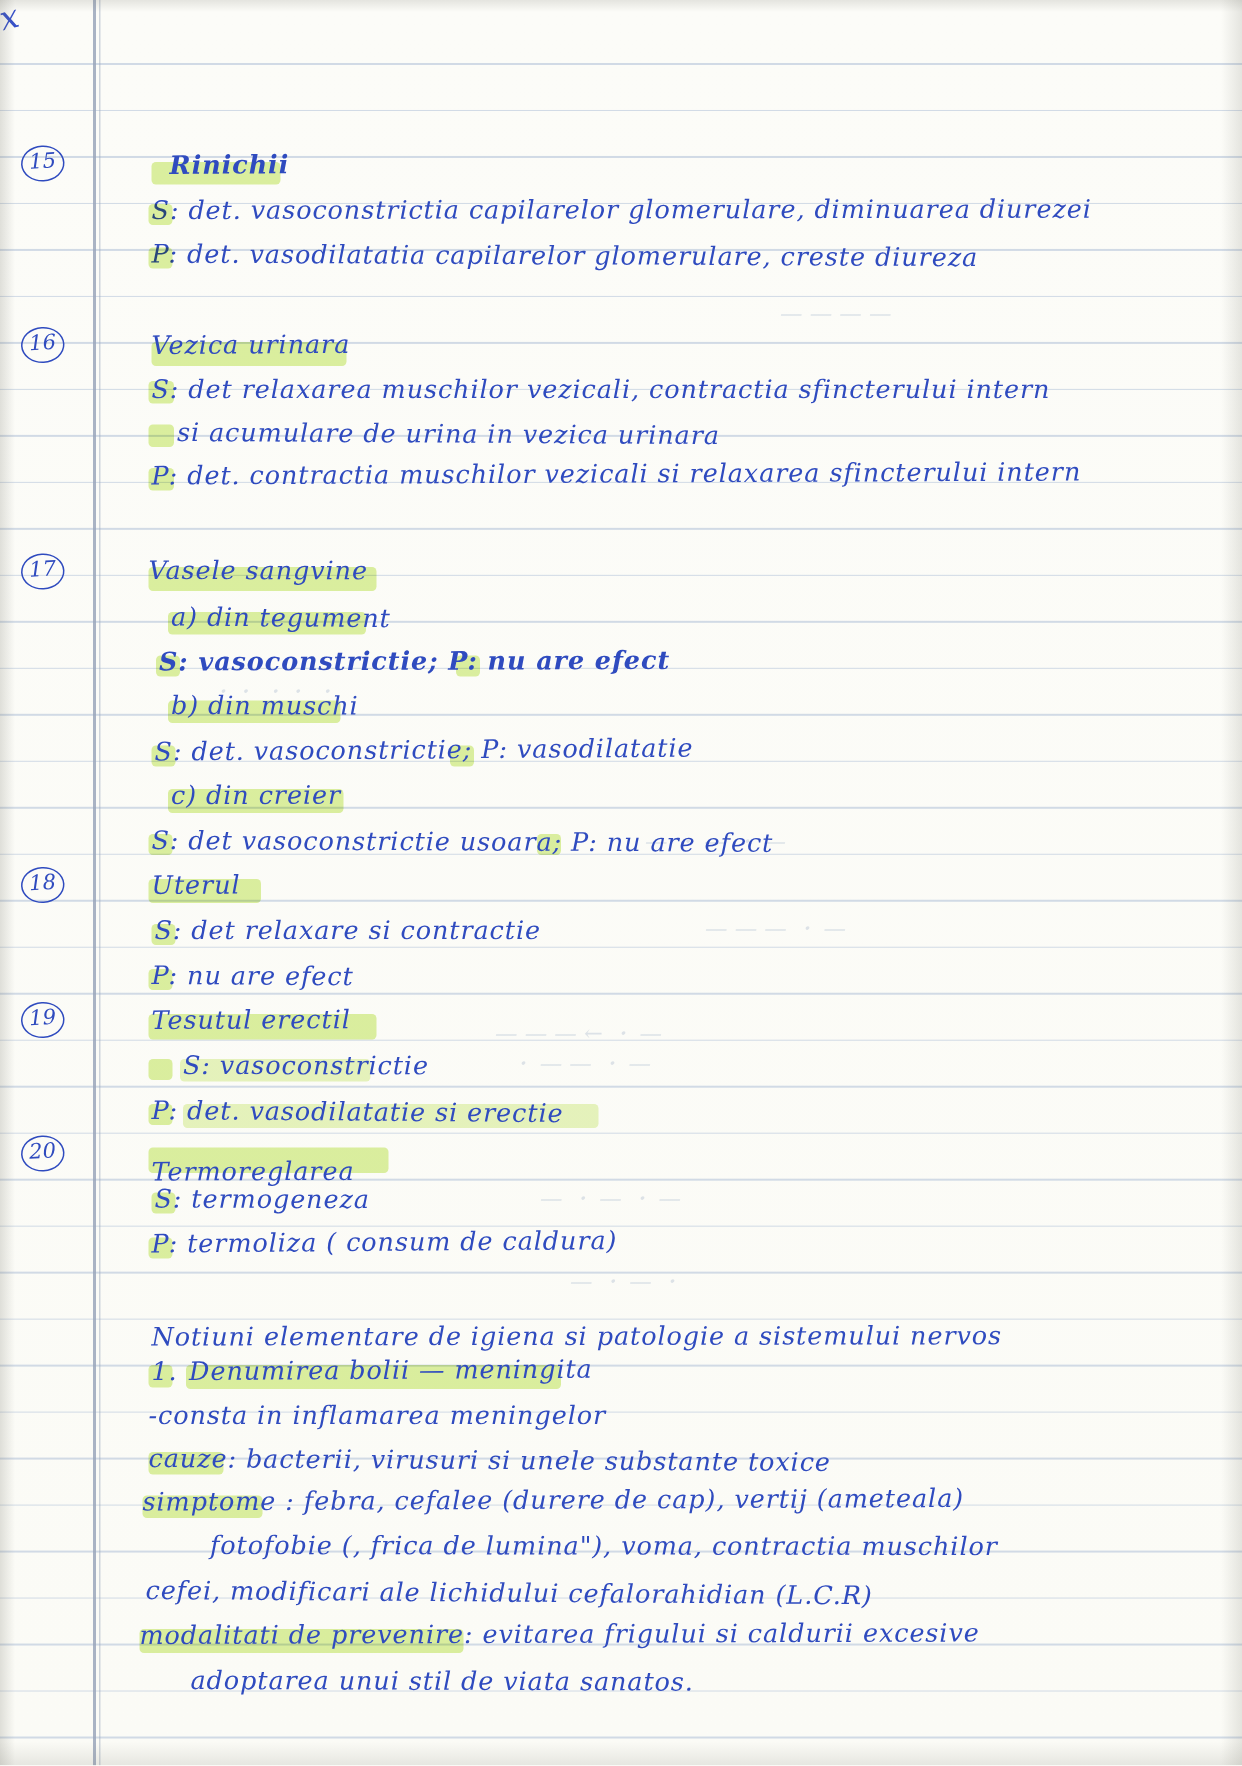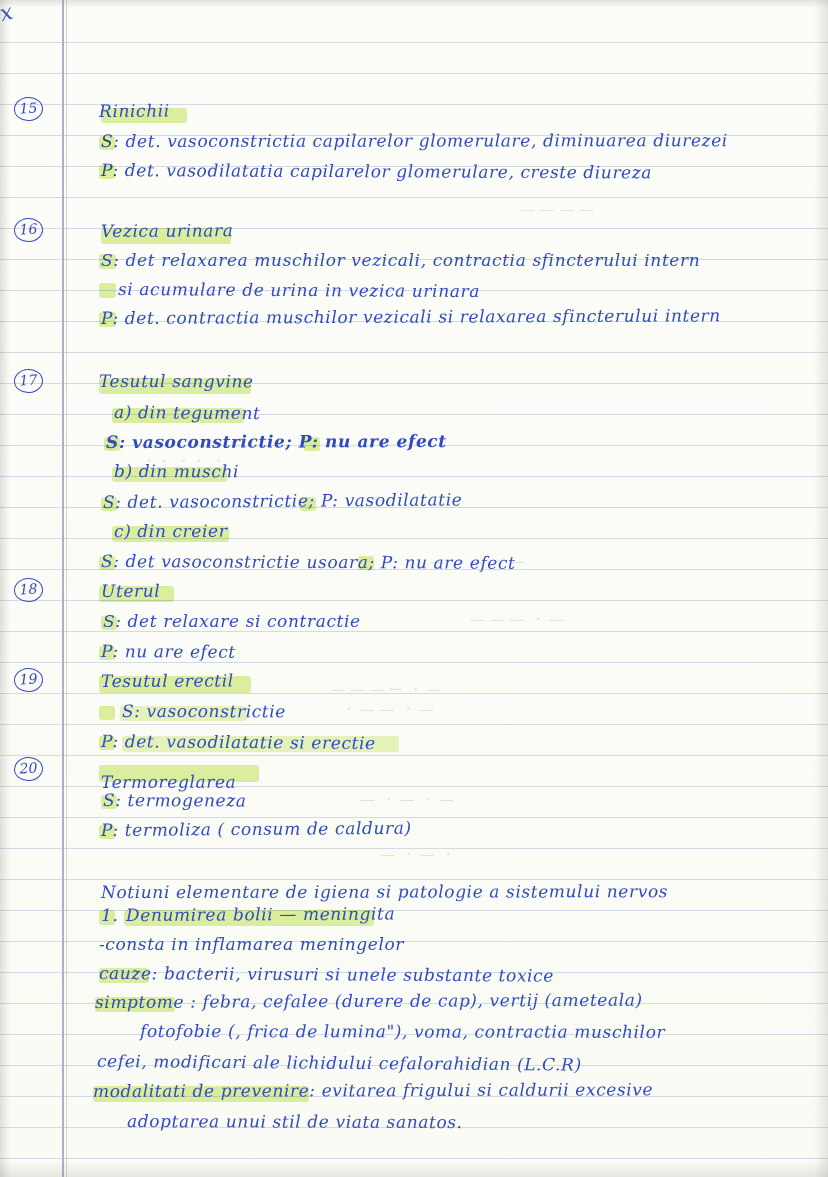--- a/index.html
+++ b/index.html
@@ -139,39 +139,39 @@
   <div class="ghost" style="left:470px; top:610px;">— — — ・ —</div>
   <div class="ghost" style="left:330px; top:680px;">— — — ← ・ —</div>
   <div class="ghost" style="left:340px; top:700px;">・ — — ・ —</div>
   <div class="ghost" style="left:360px; top:790px;">— ・ — ・ —</div>
   <div class="ghost" style="left:380px; top:845px;">— ・ — ・</div>
 
   <div class="topmark">x</div>
 
   <div class="num" style="left:14px; top:97px;">15</div>
   <div class="hl" style="left:101px; top:108px; width:86px; height:15px;"></div>
-  <div class="hw" style="left: 99px; top: 101px; transform: rotate(-0.42deg);">Rinichii</div>
+  <div class="hw" style="left: 113px; top: 101px; transform: rotate(-0.42deg); font-weight: bold;">Rinichii</div>
   <div class="hw" style="left: 101px; top: 131px; transform: rotate(-0.08deg);">S: det. vasoconstrictia capilarelor glomerulare, diminuarea diurezei</div>
   <div class="hw" style="left: 101px; top: 160px; transform: rotate(0.25deg);">P: det. vasodilatatia capilarelor glomerulare, creste diureza</div>
   <div class="hl" style="left:99px; top:136px; width:16px; height:14px;"></div>
   <div class="hl" style="left:99px; top:165px; width:16px; height:14px;"></div>
 
   <div class="num" style="left:14px; top:218px;">16</div>
   <div class="hl" style="left:101px; top:228px; width:130px; height:16px;"></div>
   <div class="hw" style="left: 101px; top: 221px; transform: rotate(-0.33deg);">Vezica urinara</div>
   <div class="hl" style="left:99px; top:254px; width:17px; height:15px;"></div>
   <div class="hw" style="left: 101px; top: 250px; transform: rotate(0deg);">S: det relaxarea muschilor vezicali, contractia sfincterului intern</div>
   <div class="hl" style="left:99px; top:283px; width:17px; height:15px;"></div>
   <div class="hw" style="left: 118px; top: 279px; transform: rotate(0.33deg);">si acumulare de urina in vezica urinara</div>
   <div class="hl" style="left:99px; top:312px; width:17px; height:15px;"></div>
   <div class="hw" style="left: 101px; top: 308px; transform: rotate(-0.25deg);">P: det. contractia muschilor vezicali si relaxarea sfincterului intern</div>
 
   <div class="num" style="left:14px; top:369px;">17</div>
   <div class="hl" style="left:99px; top:378px; width:152px; height:16px;"></div>
-  <div class="hw" style="left: 99px; top: 371px; transform: rotate(0.08deg);">Tesutul sangvine</div>
+  <div class="hw" style="left: 99px; top: 371px; transform: rotate(0.08deg);">Vasele sangvine</div>
 
   <div class="hl" style="left:112px; top:408px; width:132px; height:15px;"></div>
   <div class="hw" style="left: 114px; top: 402px; transform: rotate(0.42deg);">a) din tegument</div>
 
   <div class="hl" style="left:104px; top:437px; width:16px; height:14px;"></div>
   <div class="hl" style="left:304px; top:437px; width:16px; height:14px;"></div>
   <div class="hw" style="left: 106px; top: 432px; transform: rotate(-0.17deg); font-weight: bold;">S: vasoconstrictie;   P: nu are efect</div>
 
   <div class="hl" style="left:112px; top:467px; width:115px; height:15px;"></div>
   <div class="hw" style="left: 114px; top: 461px; transform: rotate(0.17deg);">b) din muschi</div>

